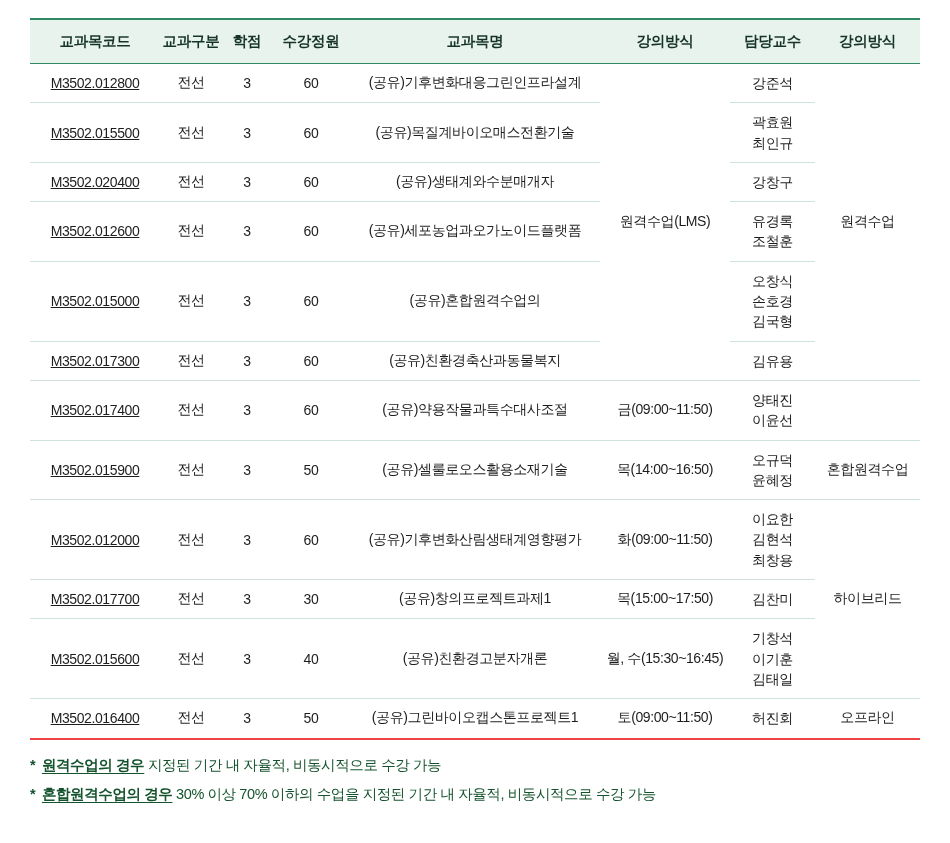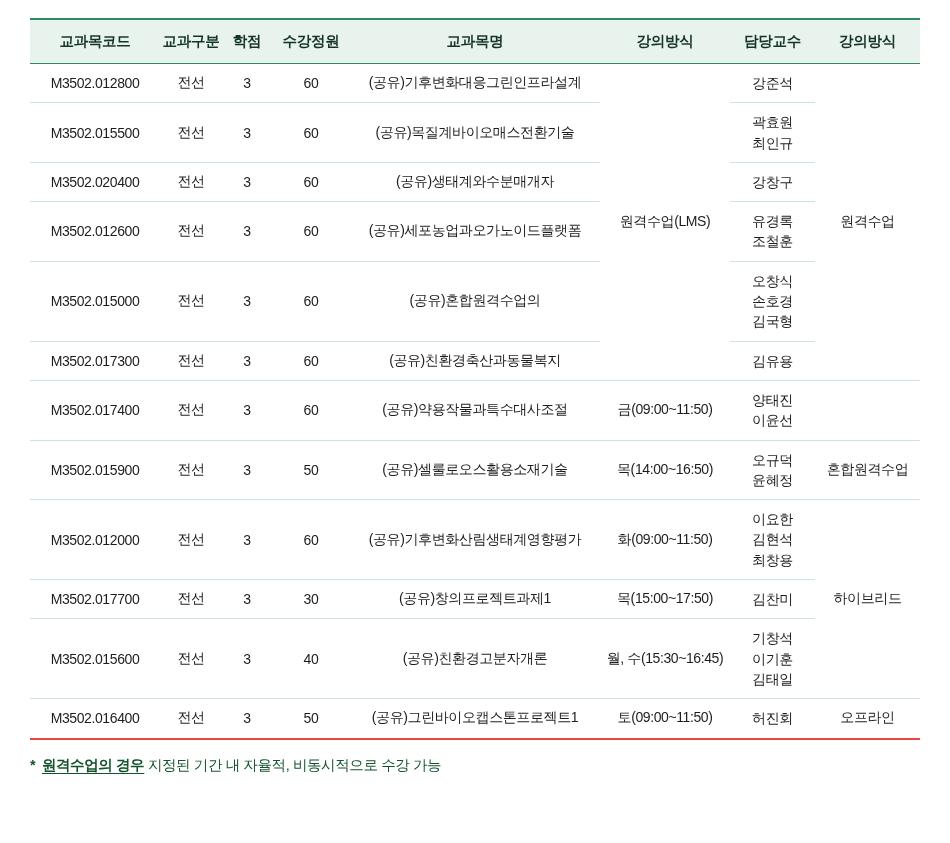--- a/index.html
+++ b/index.html
@@ -40,21 +40,21 @@
   }
   table.course-table td {
     font-size: 14px;
     text-align: center;
     padding: 9px 2px;
     vertical-align: middle;
     border-bottom: 1px solid #cfe4d8;
     letter-spacing: -0.4px;
     color: #1d1d1d;
   }
-  td.code { font-size: 14px; }
+  td.code { font-size: 14px; text-decoration: underline; }
   td.title {
     color: #3aa87c;
     font-size: 14px;
     letter-spacing: -0.5px;
   }
   td.nowrap-cell { white-space: nowrap; }
   td.span-cell {
     border-bottom: 1px solid #cfe4d8;
   }
   .multi-line span {
@@ -267,15 +267,20 @@
 
     </tbody>
   </table>
 
   <div class="notes">
     <div class="note">
       <span class="star">*</span>
       <span class="strong">원격수업의 경우</span>
       <span>지정된 기간 내 자율적, 비동시적으로 수강 가능</span>
     </div>
+    <div class="note">
+      <span class="star">*</span>
+      <span class="strong">혼합원격수업의 경우</span>
+      <span>30% 이상 70% 이하의 수업을 지정된 기간 내 자율적, 비동시적으로 수강 가능</span>
+    </div>
   </div>
 
 </div>
 
 </body></html>

